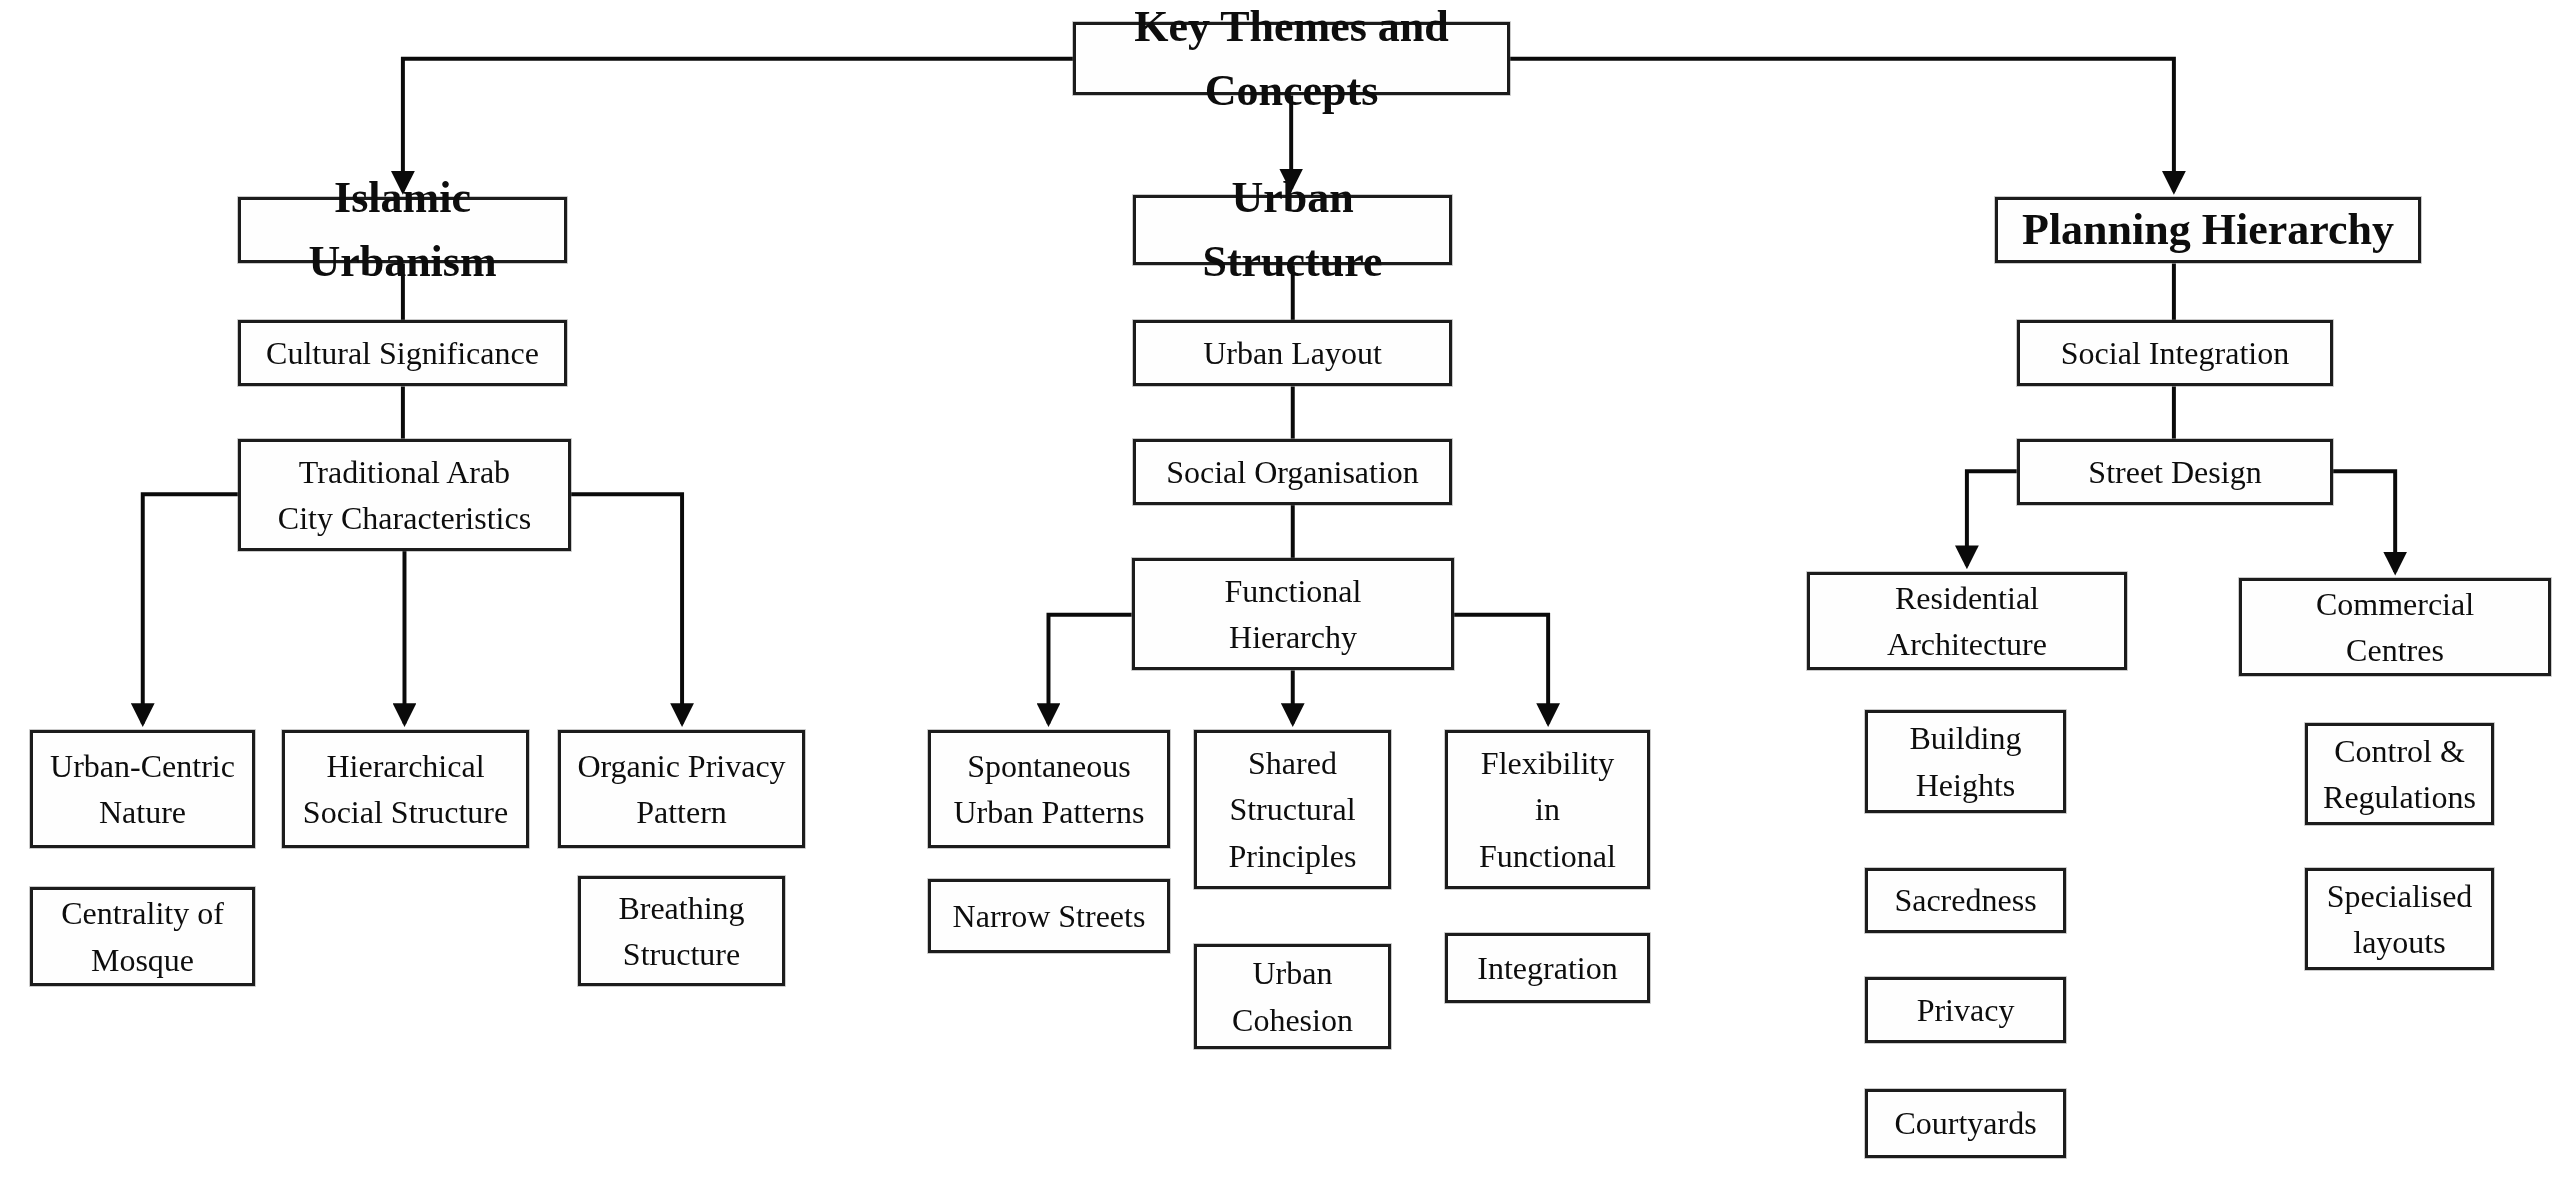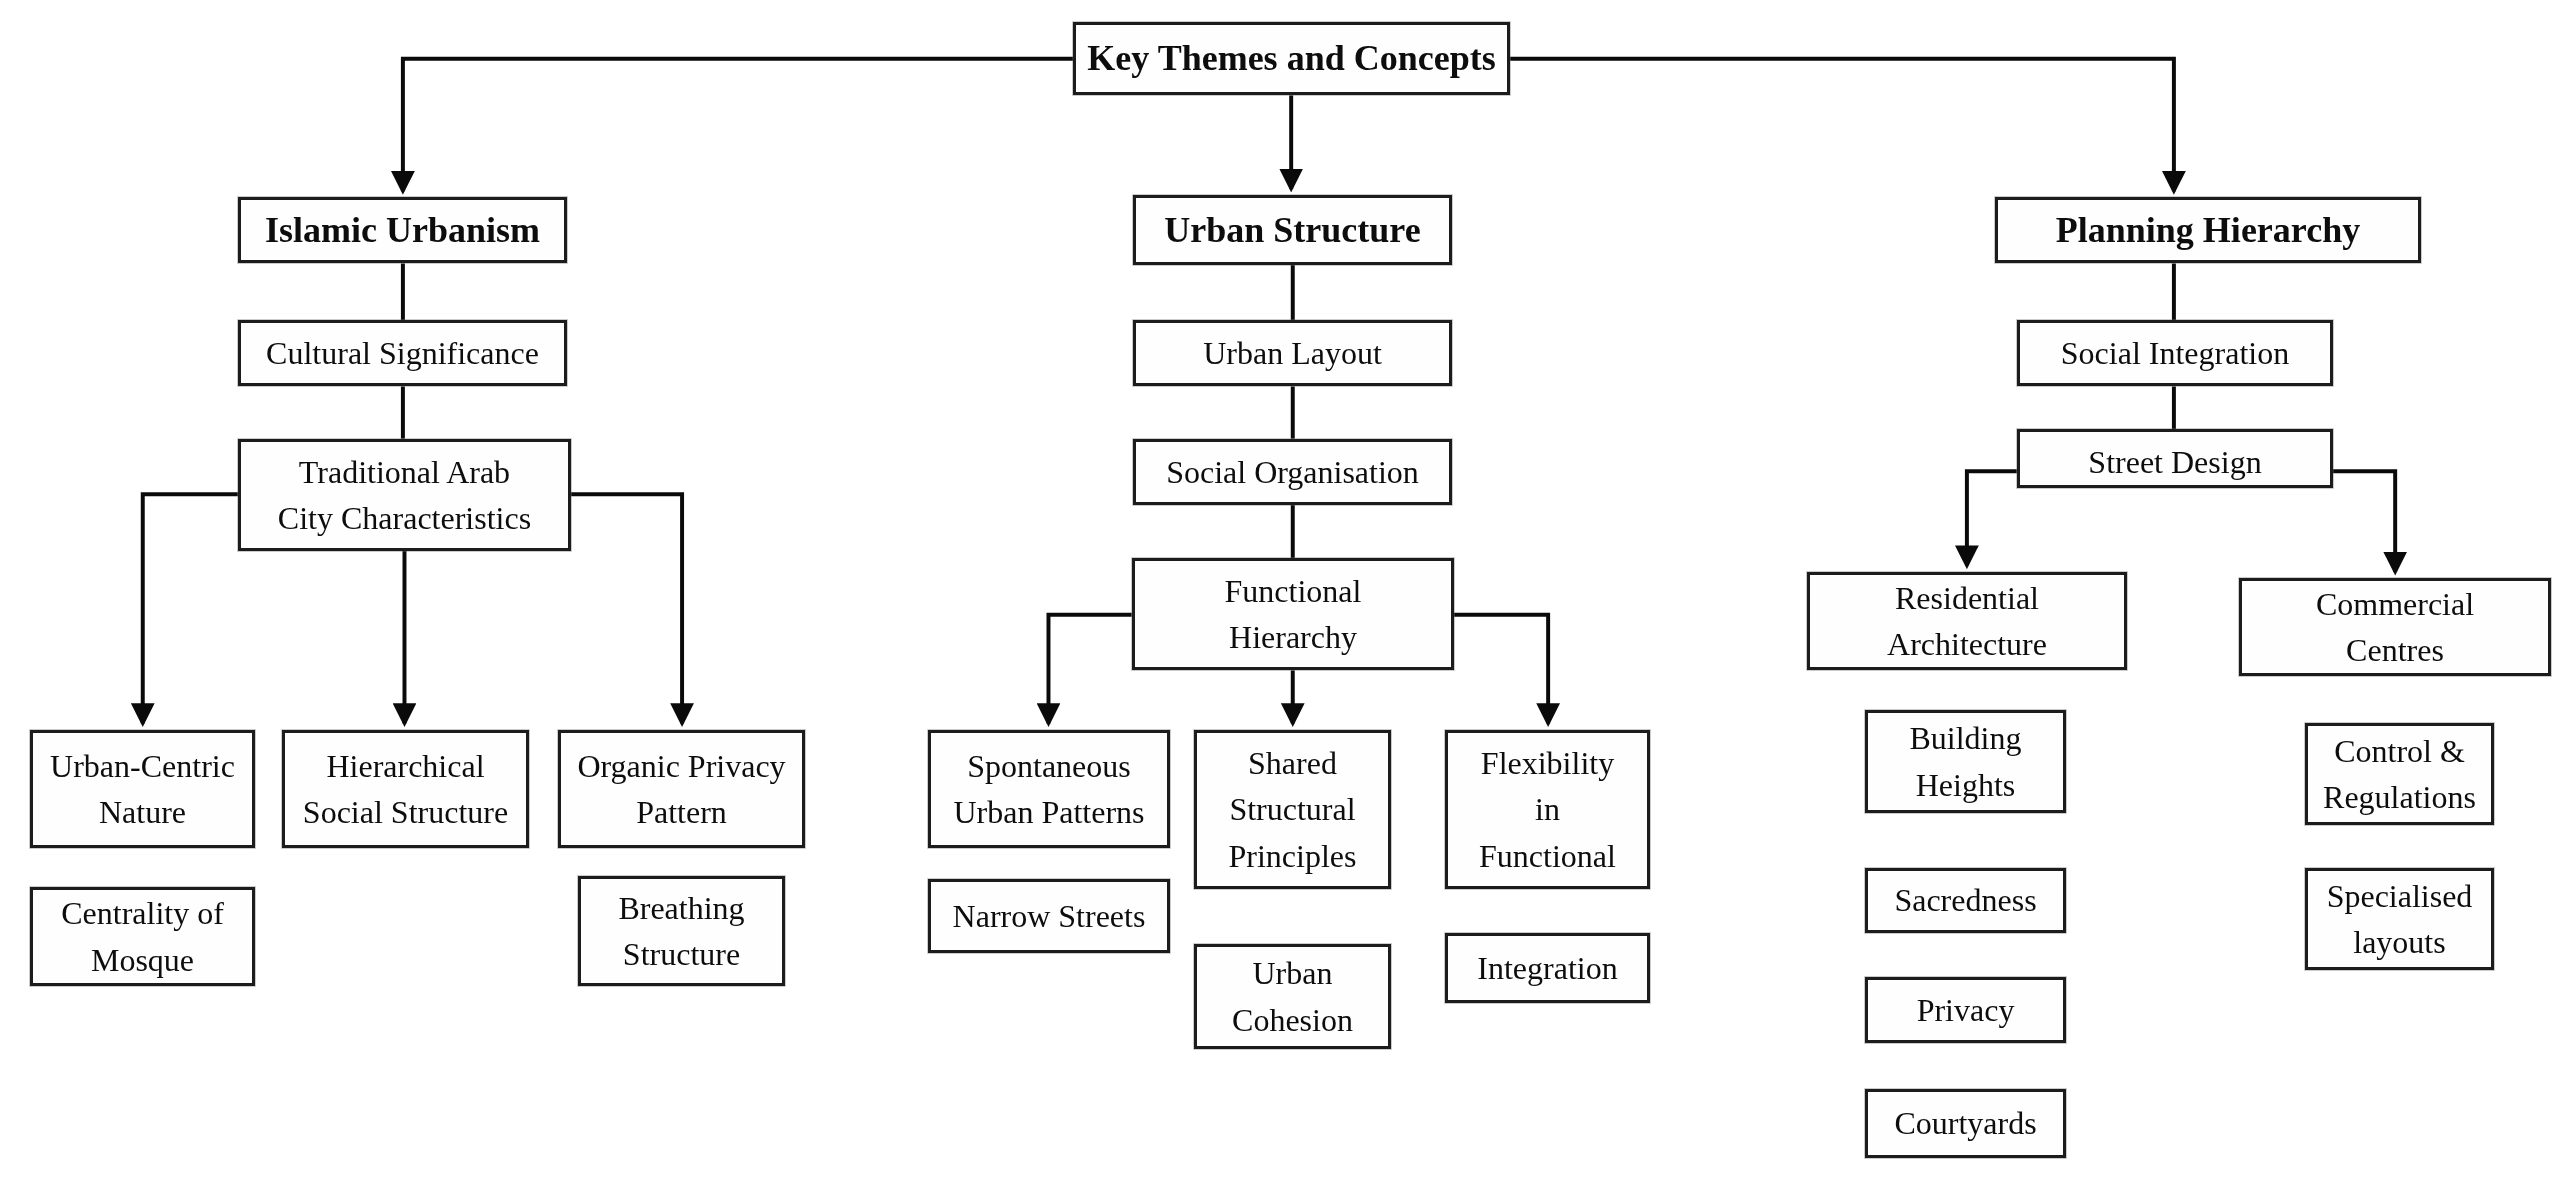--- a/index.html
+++ b/index.html
@@ -40,21 +40,21 @@
     border: 3.2px solid #1c1c1c;
     box-shadow: 0 0 0 0.8px rgba(110,110,110,0.45);
     color: #0d0d0d;
     font-size: 32px;
     line-height: 1.45;
     white-space: pre-line;
     padding: 0 3.2px;
   }
   .hdr {
     font-weight: bold;
-    font-size: 36px;
+    font-size: 44px;
   }
   .lbl { display: block; }
 </style>
 </head>
 <body>
 
 <div id="canvas">
 
   <svg id="connector-layer" viewBox="0 0 3248 1490" xmlns="http://www.w3.org/2000/svg">
     <defs>
@@ -158,21 +158,21 @@
   <div class="node" style="left:1445px; top:933px; width:205px; height:70px;">
     <span class="lbl">Integration</span>
   </div>
 
   <div class="node hdr" style="left:1995px; top:197px; width:426px; height:66px;">
     <span class="lbl">Planning Hierarchy</span>
   </div>
   <div class="node" style="left:2017px; top:320px; width:316px; height:66px;">
     <span class="lbl">Social Integration</span>
   </div>
-  <div class="node" style="left:2017px; top:429px; width:316px; height:59px;align-items:flex-end;">
+  <div class="node" style="left:2017px; top:439px; width:316px; height:66px;">
     <span class="lbl">Street Design</span>
   </div>
   <div class="node" style="left:1807px; top:572px; width:320px; height:98px;">
     <span class="lbl">Residential
 Architecture</span>
   </div>
   <div class="node" style="left:2239px; top:578px; width:312px; height:98px;">
     <span class="lbl">Commercial
 Centres</span>
   </div>

